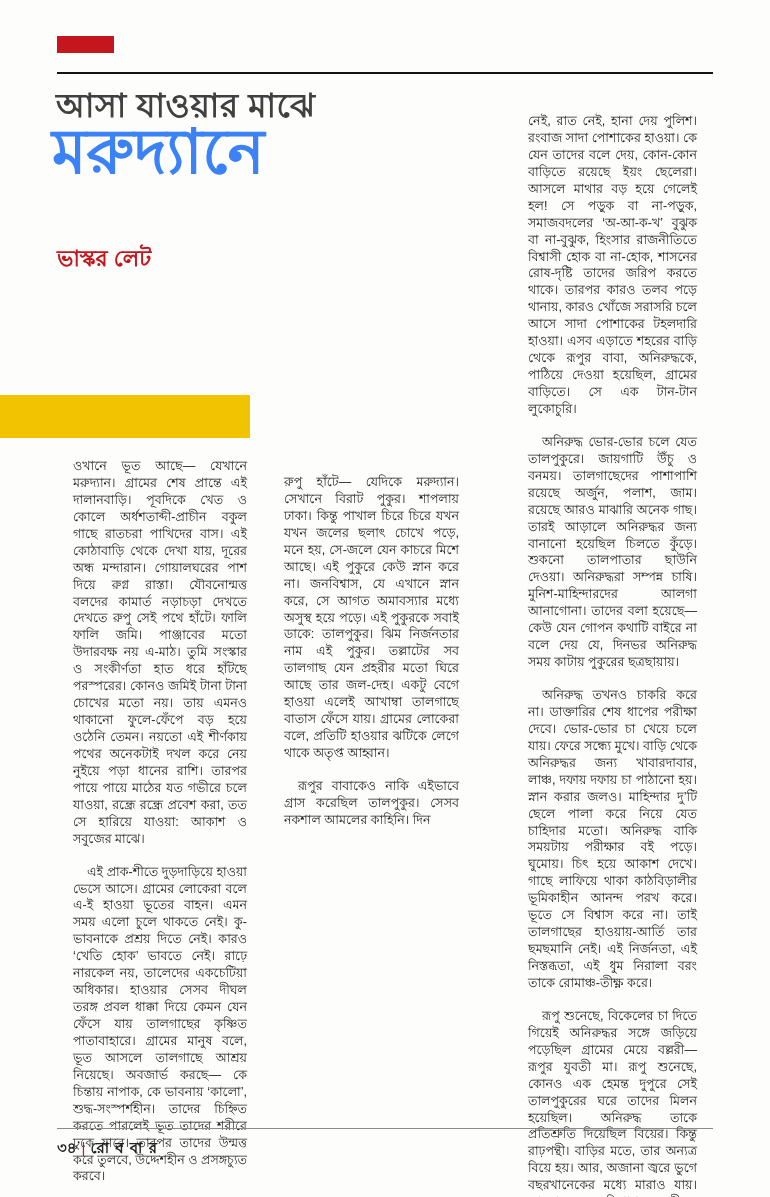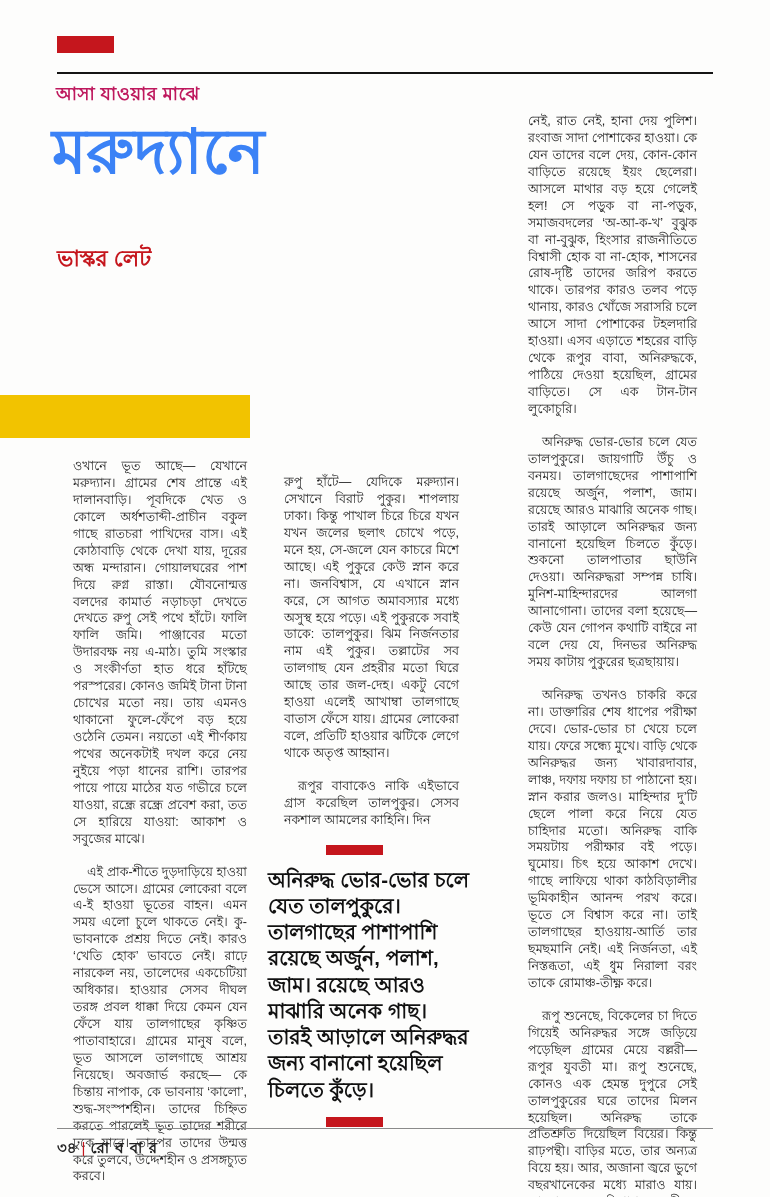--- a/index.html
+++ b/index.html
@@ -16,22 +16,22 @@
     width:57px; height:17px;
     background:#c5161d;
   }
   .top-rule {
     position:absolute; left:57px; top:72px;
     width:656px; height:2px;
     background:#141414;
   }
   .section-title {
     position:absolute; left:56px; top:80px;
-    font-size:18px; font-weight:700;
-    color:#be185d;
+    font-size:33px; font-weight:700;
+    color:#404040;
     letter-spacing:0.5px;
   }
   .article-title {
     position:absolute; left:52px; top:118px;
     margin:0;
     font-size:62px; font-weight:800;
     color:#3b82f6;
     line-height:1.1;
   }
   .byline {
@@ -110,25 +110,20 @@
   <div class="yellow-bar"></div>
 
   <div class="col col1">
     <p>ওখানে ভূত আছে— যেখানে মরুদ্যান। গ্রামের শেষ প্রান্তে এই দালানবাড়ি। পূবদিকে খেত ও কোলে অর্ধশতাব্দী-প্রাচীন বকুল গাছে রাতচরা পাখিদের বাস। এই কোঠাবাড়ি থেকে দেখা যায়, দূরের অন্ধ মন্দারান। গোয়ালঘরের পাশ দিয়ে রুগ্ন রাস্তা। যৌবনোন্মত্ত বলদের কামার্ত নড়াচড়া দেখতে দেখতে রুপু সেই পথে হাঁটে। ফালি ফালি জমি। পাঞ্জাবের মতো উদারবক্ষ নয় এ-মাঠ। তুমি সংস্কার ও সংকীর্ণতা হাত ধরে হাঁটছে পরস্পরের। কোনও জমিই টানা টানা চোখের মতো নয়। তায় এমনও থাকানো ফুলে-ফেঁপে বড় হয়ে ওঠেনি তেমন। নয়তো এই শীর্ণকায় পথের অনেকটাই দখল করে নেয় নুইয়ে পড়া ধানের রাশি। তারপর পায়ে পায়ে মাঠের যত গভীরে চলে যাওয়া, রন্ধ্রে রন্ধ্রে প্রবেশ করা, তত সে হারিয়ে যাওয়া: আকাশ ও সবুজের মাঝে।</p>
     <p class="indent">এই প্রাক-শীতে দুড়দাড়িয়ে হাওয়া ভেসে আসে। গ্রামের লোকেরা বলে এ-ই হাওয়া ভূতের বাহন। এমন সময় এলো চুলে থাকতে নেই। কু-ভাবনাকে প্রশ্রয় দিতে নেই। কারও ‘খেতি হোক’ ভাবতে নেই। রাঢ়ে নারকেল নয়, তালেদের একচেটিয়া অধিকার। হাওয়ার সেসব দীঘল তরঙ্গ প্রবল ধাক্কা দিয়ে কেমন যেন ফেঁসে যায় তালগাছের কৃষ্ণিত পাতাবাহারে। গ্রামের মানুষ বলে, ভূত আসলে তালগাছে আশ্রয় নিয়েছে। অবজার্ভ করছে— কে চিন্তায় নাপাক, কে ভাবনায় ‘কালো’, শুদ্ধ-সংস্পর্শহীন। তাদের চিহ্নিত করতে পারলেই ভূত তাদের শরীরে ঢুকে যাবে। তারপর তাদের উন্মত্ত করে তুলবে, উদ্দেশহীন ও প্রসঙ্গচ্যুত করবে।</p>
   </div>
 
   <div class="col col2">
     <p>রুপু হাঁটে— যেদিকে মরুদ্যান। সেখানে বিরাট পুকুর। শাপলায় ঢাকা। কিন্তু পাখাল চিরে চিরে যখন যখন জলের ছলাৎ চোখে পড়ে, মনে হয়, সে-জলে যেন কাচরে মিশে আছে। এই পুকুরে কেউ স্নান করে না। জনবিশ্বাস, যে এখানে স্নান করে, সে আগত অমাবস্যার মধ্যে অসুস্থ হয়ে পড়ে। এই পুকুরকে সবাই ডাকে: তালপুকুর। ঝিম নির্জনতার নাম এই পুকুর। তল্লাটের সব তালগাছ যেন প্রহরীর মতো ঘিরে আছে তার জল-দেহ। একটু বেগে হাওয়া এলেই আখাম্বা তালগাছে বাতাস ফেঁসে যায়। গ্রামের লোকেরা বলে, প্রতিটি হাওয়ার ঝটিকে লেগে থাকে অতৃপ্ত আহ্বান।</p>
     <p class="indent">রূপুর বাবাকেও নাকি এইভাবে গ্রাস করেছিল তালপুকুর। সেসব নকশাল আমলের কাহিনি। দিন</p>
-    <div class="pullquote">
-      <div class="pq-bar"></div>
-      <div class="pq-text">অনিরুদ্ধ ভোর-ভোর চলে যেত তালপুকুরে। তালগাছের পাশাপাশি রয়েছে অর্জুন, পলাশ, জাম। রয়েছে আরও মাঝারি অনেক গাছ। তারই আড়ালে অনিরুদ্ধর জন্য বানানো হয়েছিল চিলতে কুঁড়ে।</div>
-      <div class="pq-bar pq-bar-bottom"></div>
-    </div>
   </div>
 
   <div class="col col3">
     <p>নেই, রাত নেই, হানা দেয় পুলিশ। রংবাজ সাদা পোশাকের হাওয়া। কে যেন তাদের বলে দেয়, কোন-কোন বাড়িতে রয়েছে ইয়ং ছেলেরা। আসলে মাথার বড় হয়ে গেলেই হল! সে পড়ুক বা না-পড়ুক, সমাজবদলের ‘অ-আ-ক-খ’ বুঝুক বা না-বুঝুক, হিংসার রাজনীতিতে বিশ্বাসী হোক বা না-হোক, শাসনের রোষ-দৃষ্টি তাদের জরিপ করতে থাকে। তারপর কারও তলব পড়ে থানায়, কারও খোঁজে সরাসরি চলে আসে সাদা পোশাকের টহলদারি হাওয়া। এসব এড়াতে শহরের বাড়ি থেকে রূপুর বাবা, অনিরুদ্ধকে, পাঠিয়ে দেওয়া হয়েছিল, গ্রামের বাড়িতে। সে এক টান-টান লুকোচুরি।</p>
     <p class="indent">অনিরুদ্ধ ভোর-ভোর চলে যেত তালপুকুরে। জায়গাটি উঁচু ও বনময়। তালগাছেদের পাশাপাশি রয়েছে অর্জুন, পলাশ, জাম। রয়েছে আরও মাঝারি অনেক গাছ। তারই আড়ালে অনিরুদ্ধর জন্য বানানো হয়েছিল চিলতে কুঁড়ে। শুকনো তালপাতার ছাউনি দেওয়া। অনিরুদ্ধরা সম্পন্ন চাষি। মুনিশ-মাহিন্দারদের আলগা আনাগোনা। তাদের বলা হয়েছে— কেউ যেন গোপন কথাটি বাইরে না বলে দেয় যে, দিনভর অনিরুদ্ধ সময় কাটায় পুকুরের ছত্রছায়ায়।</p>
     <p class="indent">অনিরুদ্ধ তখনও চাকরি করে না। ডাক্তারির শেষ ধাপের পরীক্ষা দেবে। ভোর-ভোর চা খেয়ে চলে যায়। ফেরে সন্ধ্যে মুখে। বাড়ি থেকে অনিরুদ্ধর জন্য খাবারদাবার, লাঞ্চ, দফায় দফায় চা পাঠানো হয়। স্নান করার জলও। মাহিন্দার দু’টি ছেলে পালা করে নিয়ে যেত চাহিদার মতো। অনিরুদ্ধ বাকি সময়টায় পরীক্ষার বই পড়ে। ঘুমোয়। চিৎ হয়ে আকাশ দেখে। গাছে লাফিয়ে থাকা কাঠবিড়ালীর ভূমিকাহীন আনন্দ পরখ করে। ভূতে সে বিশ্বাস করে না। তাই তালগাছের হাওয়ায়-আর্তি তার ছমছমানি নেই। এই নির্জনতা, এই নিস্তব্ধতা, এই ধুম নিরালা বরং তাকে রোমাঞ্চ-তীক্ষ্ণ করে।</p>
     <p class="indent">রূপু শুনেছে, বিকেলের চা দিতে গিয়েই অনিরুদ্ধর সঙ্গে জড়িয়ে পড়েছিল গ্রামের মেয়ে বল্লরী— রূপুর যুবতী মা। রূপু শুনেছে, কোনও এক হেমন্ত দুপুরে সেই তালপুকুরের ঘরে তাদের মিলন হয়েছিল। অনিরুদ্ধ তাকে প্রতিশ্রুতি দিয়েছিল বিয়ের। কিন্তু রাঢ়পন্থী। বাড়ির মতে, তার অন্যত্র বিয়ে হয়। আর, অজানা জ্বরে ভুগে বছরখানেকের মধ্যে মারাও যায়। তালপুকুরের অভিশাপ? বল্লরীরও বিয়ে হয়েছিল আর। রূপুকে জন্ম দিয়ে সে-ও আত্মঘাতী হয়। তালপুকুরের অভিশাপ? নাটকীয়ভাবে জন্মে, আর অনাটকীয়ভাবে বেড়ে ওঠে, রূপু যেন ভেঙে চলেছে সভ্যতার নিয়মকে। মা-মরা রূপু অকাতরে তালপুকুরে যায়, তার ভূতের ভয় করে না। সেখানে বসে বসে হেমন্তের দুপুরকে বিকেলের আঁচলে ঘুমিয়ে পড়তে দেখে। মাঝে মাঝে তার ঠোঁটে— তালপুকুরের জলে, শাপলার ভিড় কাটিয়ে, চকচক করছে একজোড়া মিথুনমূর্তি। বাতাস একটু জোরে বইলেই তালের আভাসে সেই মৈথুন ভেঙে যায়। আর, একা মরুদ্যানকে ক্রমশ বুড়ো হতে থাকে হেমন্ত।</p>
   </div>
 
   <div class="footer-rule"></div>

